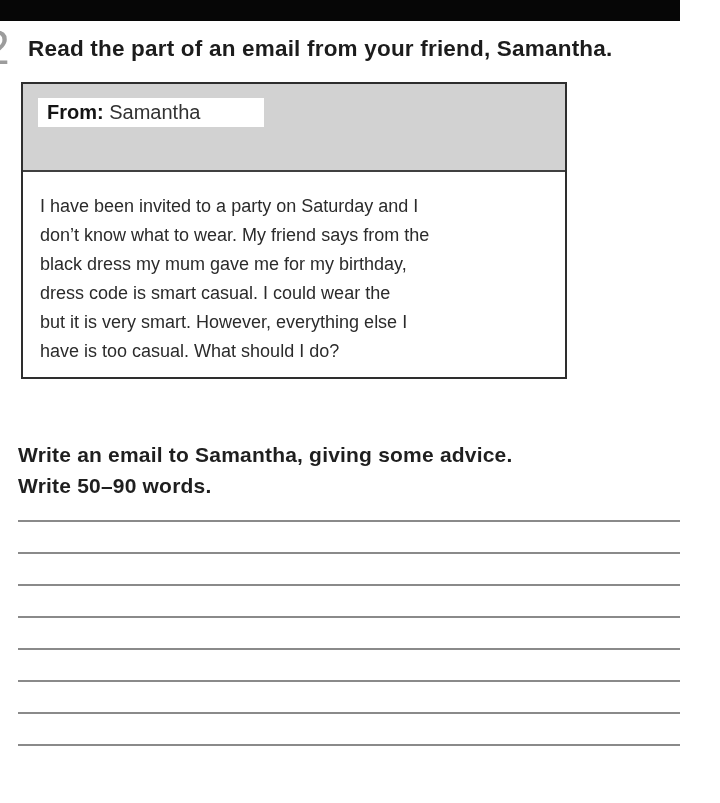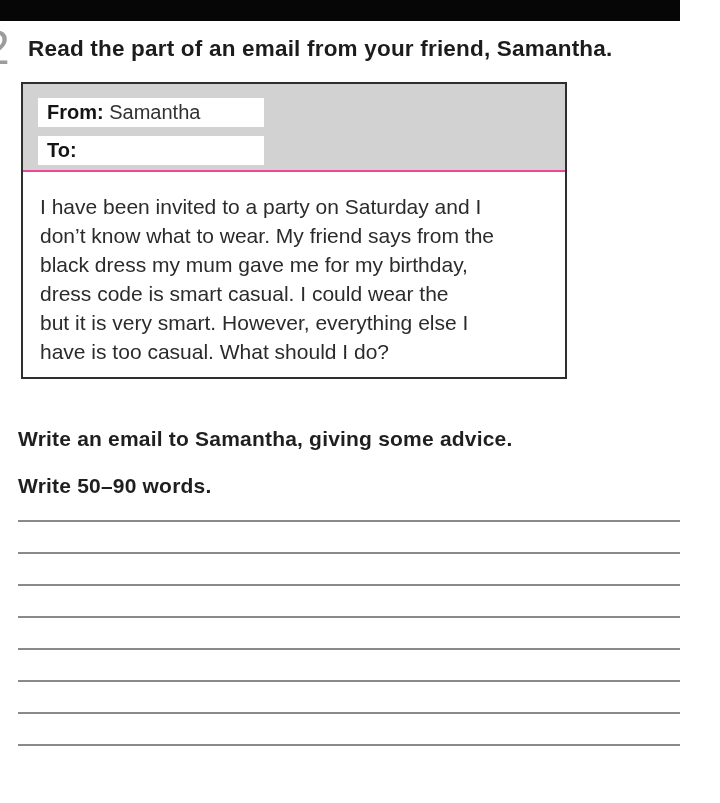--- a/index.html
+++ b/index.html
@@ -43,52 +43,52 @@
     top: 82px;
     width: 546px;
     height: 297px;
     border: 2px solid #2e2e2e;
     background: #ffffff;
   }
   .email-header {
     width: 100%;
     height: 88px;
     background: #d2d2d2;
-    border-bottom: 2px solid #ec4899;
+    border-bottom: 2px solid #404040;
     padding: 14px 0 0 15px;
   }
   .field {
     width: 226px;
     height: 29px;
     background: #ffffff;
     margin-bottom: 9px;
     padding-left: 9px;
     font-size: 20px;
     line-height: 29px;
     white-space: nowrap;
     overflow: hidden;
   }
   .flabel { font-weight: 700; color: #141414; }
   .fvalue { font-weight: 400; color: #323232; }
   .email-body {
     padding: 20px 14px 0 17px;
-    font-size: 21px;
+    font-size: 18px;
     line-height: 29px;
     color: #2b2b2b;
   }
   .instr {
     position: absolute;
     left: 18px;
     font-size: 21px;
     font-weight: 700;
     color: #1f1f1f;
     letter-spacing: 0.2px;
     white-space: nowrap;
   }
-  .instr-1 { top: 427px; }
+  .instr-1 { top: 443px; }
   .instr-2 { top: 474px; }
   .lines {
     position: absolute;
     left: 18px;
     top: 520px;
     width: 702px;
     height: 228px;
   }
   .wline {
     position: absolute;
@@ -108,24 +108,20 @@
   <span class="qnum">2</span>
 
   <h1 class="qheading">Read the part of an email from your friend, Samantha.</h1>
 
   <div class="email-box">
     <div class="email-header">
       <div class="field">
         <span class="flabel">From:</span>
         <span class="fvalue">Samantha</span>
       </div>
-      <div class="field">
-        <span class="flabel">To:</span>
-        <span class="fvalue"></span>
-      </div>
     </div>
     <div class="email-body" id="email-body">
         <div>I have been invited to a party on Saturday and I</div>
         <div>don’t know what to wear. My friend says from the</div>
         <div>black dress my mum gave me for my birthday,</div>
         <div>dress code is smart casual. I could wear the</div>
         <div>but it is very smart. However, everything else I</div>
         <div>have is too casual. What should I do?</div>
       </div>
   </div>

